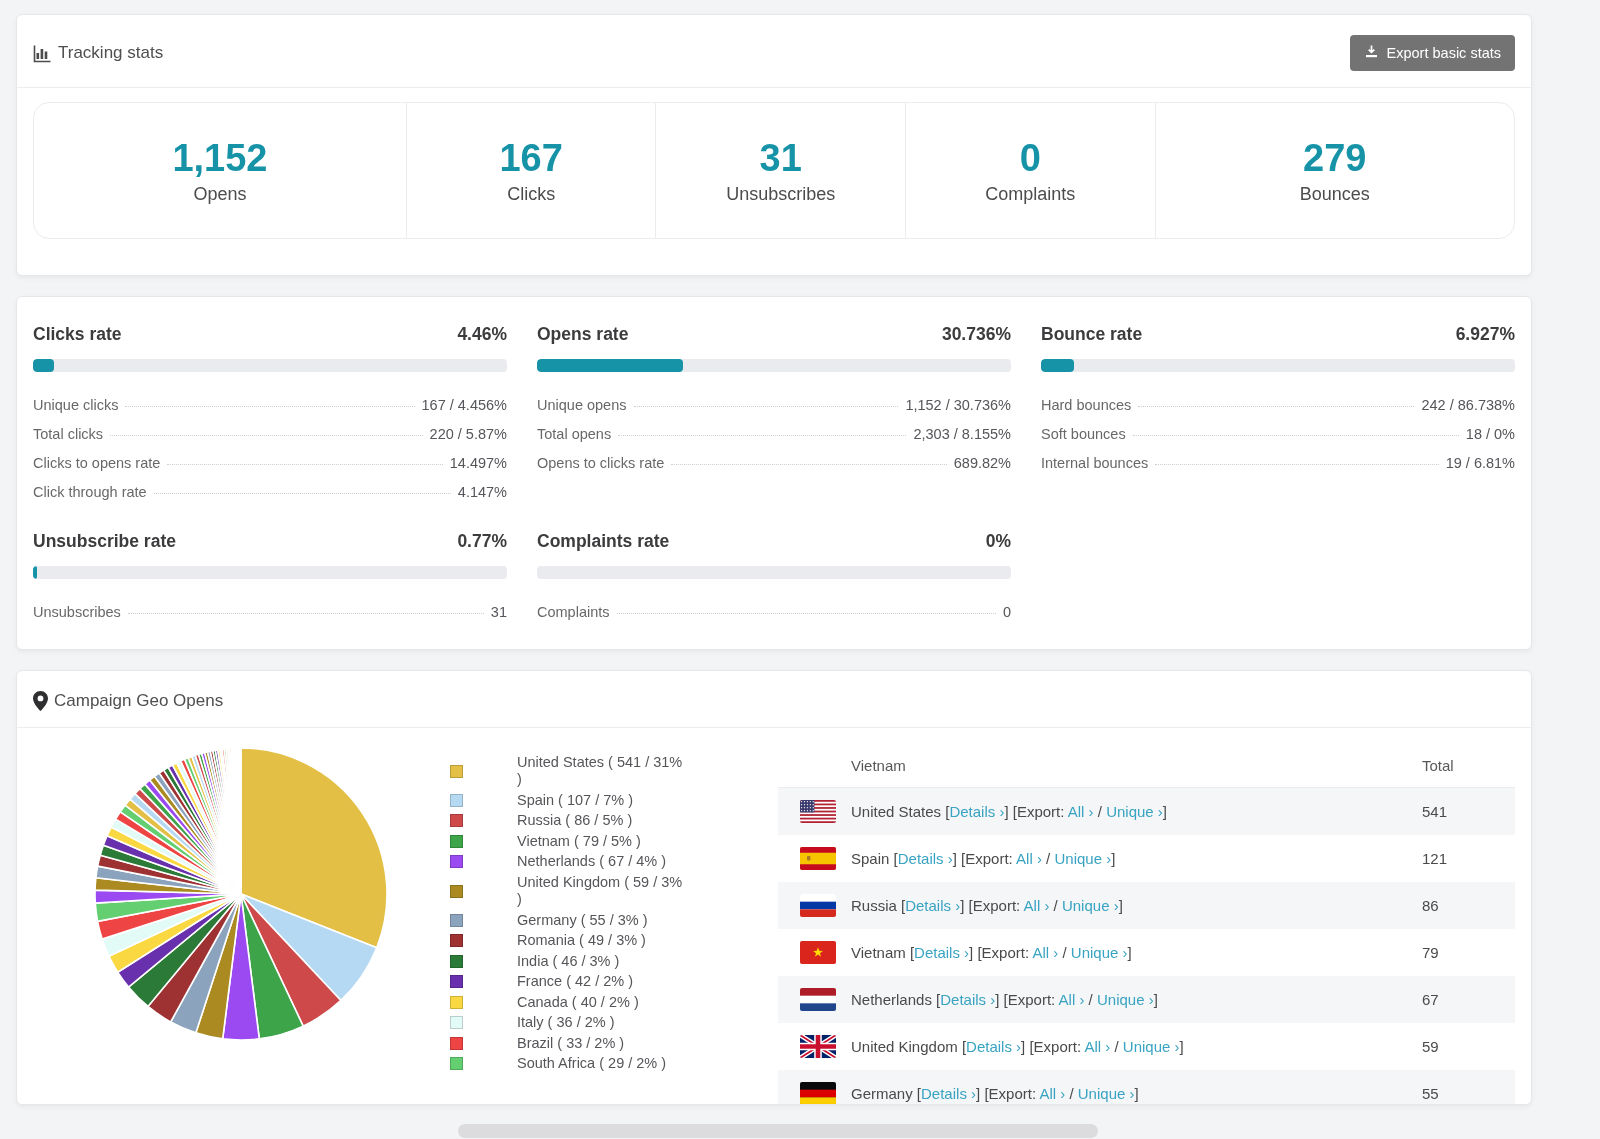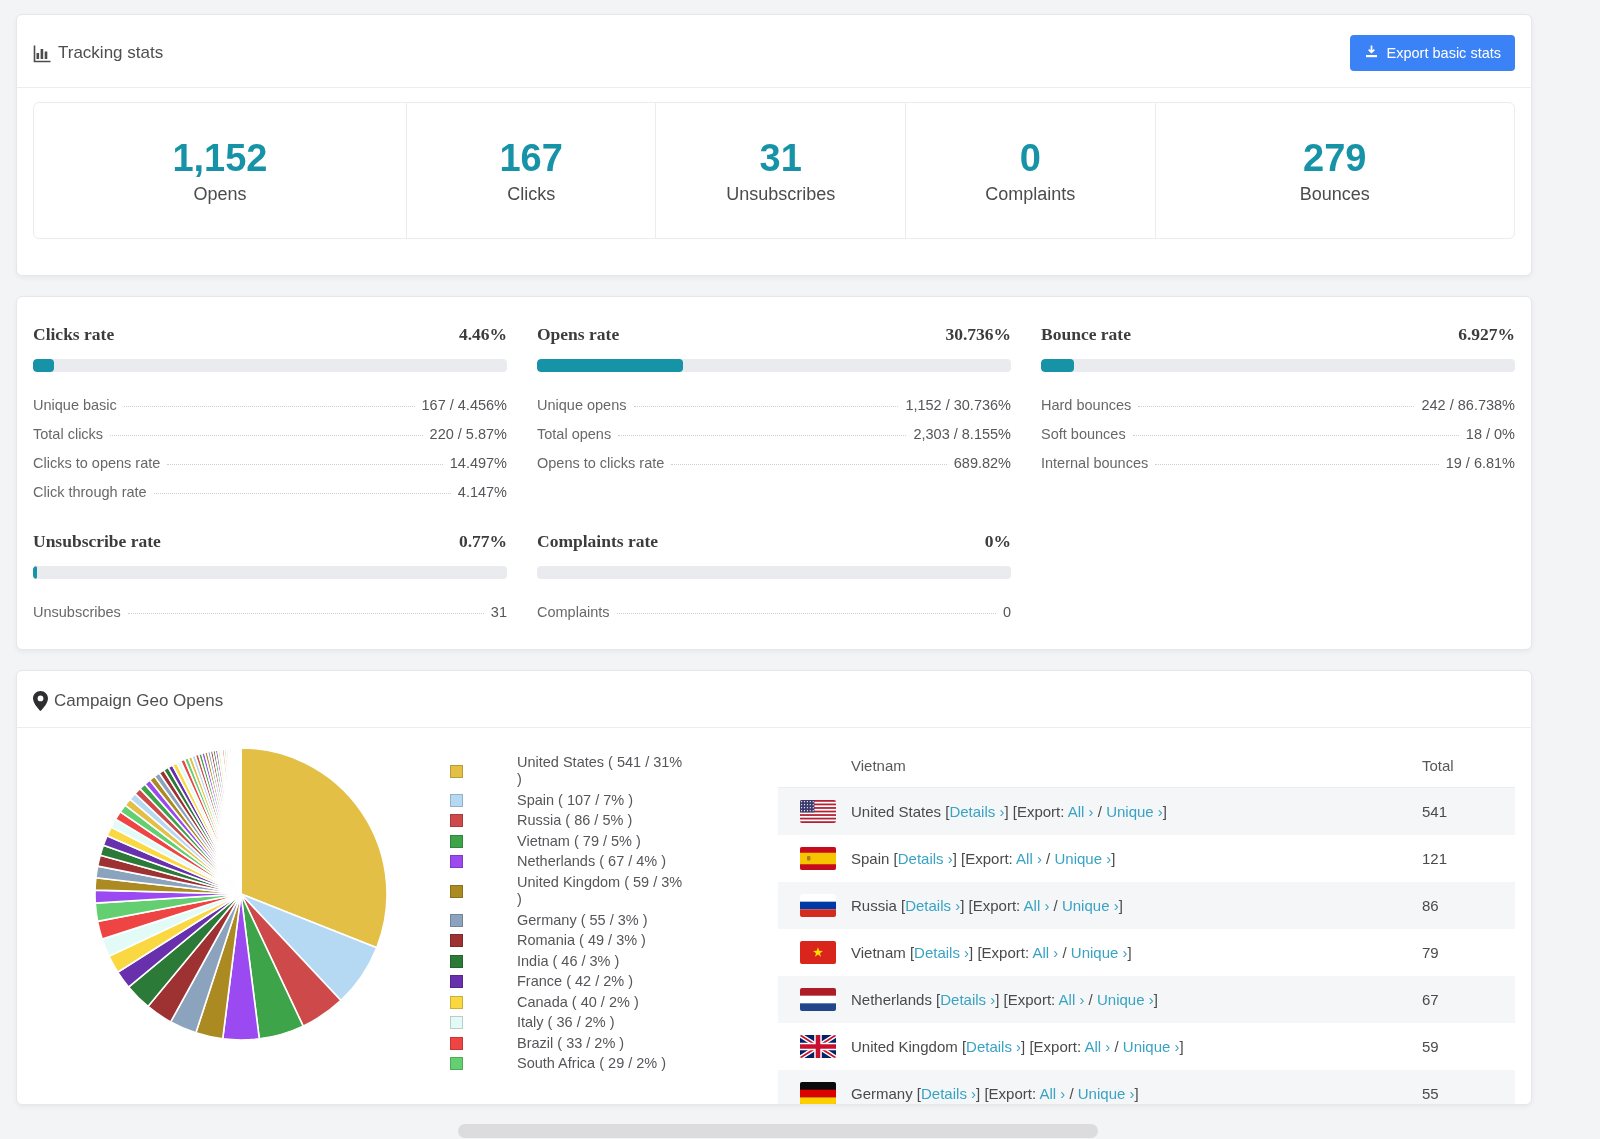--- a/index.html
+++ b/index.html
@@ -22,43 +22,43 @@
 
   .card-header {
     display:flex; align-items:center; justify-content:space-between;
     padding:20px 16px 16px; border-bottom:1px solid #ededef;
   }
   .card-title { display:flex; align-items:center; gap:6px; font-size:17px; color:#4f4f51; }
   .card-title svg { display:block; }
 
   .export-btn {
     display:flex; align-items:center; gap:8px;
-    background:#3b82f6; color:#fff; border:none; border-radius:4px;
+    background:#737373; color:#fff; border:none; border-radius:4px;
     font-family:"Liberation Sans",sans-serif;
     font-size:14.5px; padding:9px 14px; cursor:pointer;
   }
 
   
   .summary {
     margin:14px 16px; height:137px;
     display:grid; grid-template-columns:1.49fr 1fr 1fr 1fr 1.44fr;
-    border:1px solid #ececef; border-radius:6px; overflow:hidden;
+    border:1px solid #ececef; border-radius:16px; overflow:hidden;
   }
   .stat { display:flex; flex-direction:column; align-items:center; justify-content:center; border-left:1px solid #ececef; }
   .stat:first-child { border-left:none; }
   .stat .num { font-size:38px; font-weight:800; color:#1793a8; }
   .stat .lbl { font-size:18px; color:#4c4c4e; margin-top:4px; }
 
   
   .rates-grid {
     padding:27px 16px 0;
     display:grid; grid-template-columns:repeat(3,1fr);
     column-gap:30px; row-gap:25px;
   }
-  .rhead { display:flex; justify-content:space-between; align-items:baseline;font-family:Liberation Serif, serif; }
+  .rhead { display:flex; justify-content:space-between; align-items:baseline; }
   .rname { font-size:17.5px; font-weight:700; color:#3c3c3e; }
   .rpct  { font-size:17.5px; font-weight:700; color:#3c3c3e; }
   .rbar  { height:13px; background:#e9ebee; border-radius:4px; margin:14px 0 18px; overflow:hidden; }
   .rfill { height:100%; background:#1793a8; border-radius:4px; }
   .rrow  { display:flex; align-items:baseline; padding:6.5px 0; font-size:14.5px; }
   .rlab  { color:#68686a; white-space:nowrap; }
   .leader{ flex:1; border-bottom:1px dotted #cfcfd3; margin:0 7px; transform:translateY(-3px); }
   .rval  { color:#55565a; white-space:nowrap; }
 
   
@@ -137,21 +137,21 @@
   <div class="rates-grid">
       <div>
         <div class="rhead">
           <span class="rname">Clicks rate</span>
           <span class="rpct">4.46%</span>
         </div>
         <div class="rbar">
           <div class="rfill" style="width:4.46%"></div>
         </div>
         <div class="rrow">
-          <span class="rlab">Unique basic</span>
+          <span class="rlab">Unique clicks</span>
           <span class="leader"></span>
           <span class="rval">167 / 4.456%</span>
         </div>
         <div class="rrow">
           <span class="rlab">Total clicks</span>
           <span class="leader"></span>
           <span class="rval">220 / 5.87%</span>
         </div>
         <div class="rrow">
           <span class="rlab">Clicks to opens rate</span>

